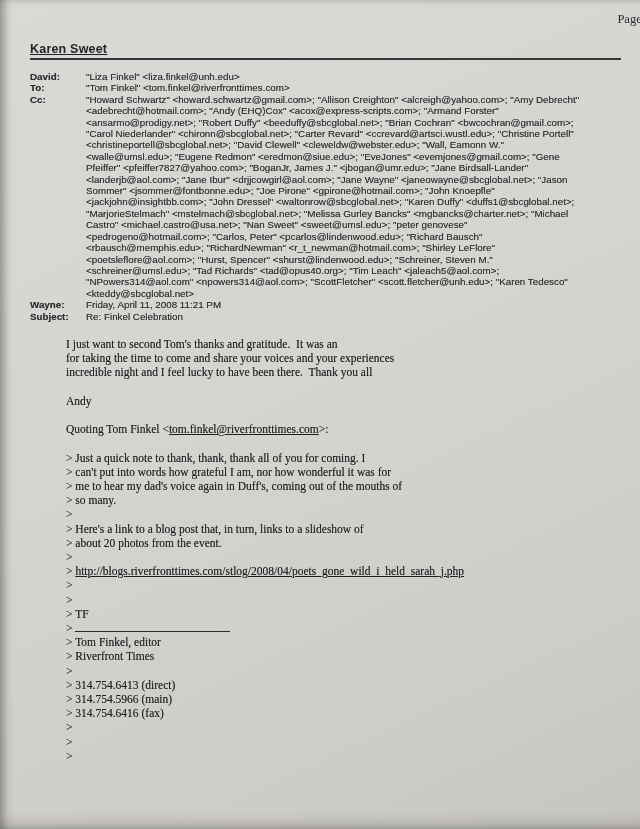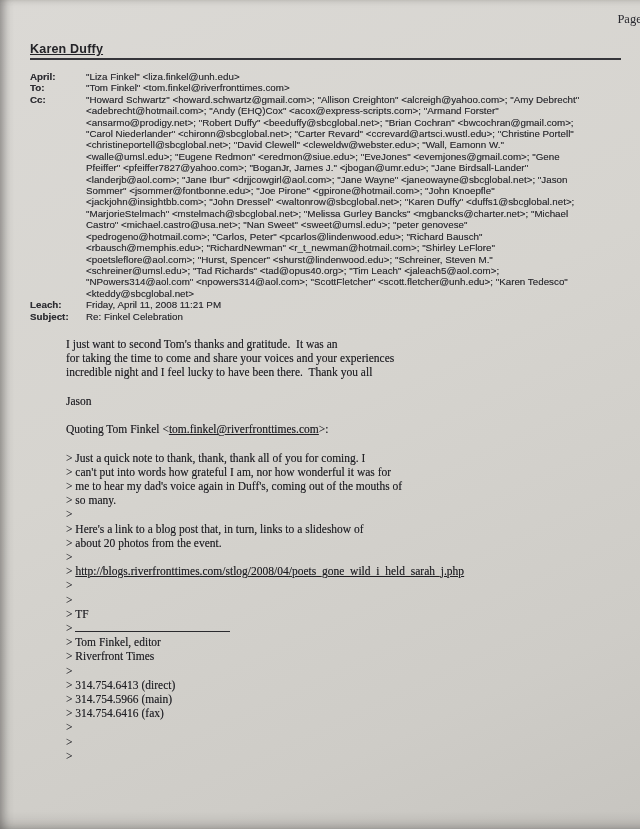--- a/index.html
+++ b/index.html
@@ -62,46 +62,46 @@
     font-size:12.5px;color:#2a2a30;margin-top:35px;
   }
 </style>
 </head>
 <body>
 
 <div class="scan-page">
 
   <div class="page-num">Page 1 of 2</div>
 
-  <div class="owner-name">Karen Duffy</div>
+  <div class="owner-name">Karen Sweet</div>
   <div class="header-rule"></div>
 
   <div class="mail-header">
-    <div class="mh-label">April:</div>
+    <div class="mh-label">David:</div>
     <div class="mh-value">"Liza Finkel" &lt;liza.finkel@unh.edu&gt;</div>
 
     <div class="mh-label">To:</div>
     <div class="mh-value">"Tom Finkel" &lt;tom.finkel@riverfronttimes.com&gt;</div>
 
     <div class="mh-label">Cc:</div>
     <div class="mh-value"><div class="cc-line">"Howard Schwartz" &lt;howard.schwartz@gmail.com&gt;; "Allison Creighton" &lt;alcreigh@yahoo.com&gt;; "Amy Debrecht"</div><div class="cc-line">&lt;adebrecht@hotmail.com&gt;; "Andy (EHQ)Cox" &lt;acox@express-scripts.com&gt;; "Armand Forster"</div><div class="cc-line">&lt;ansarmo@prodigy.net&gt;; "Robert Duffy" &lt;beeduffy@sbcglobal.net&gt;; "Brian Cochran" &lt;bwcochran@gmail.com&gt;;</div><div class="cc-line">"Carol Niederlander" &lt;chironn@sbcglobal.net&gt;; "Carter Revard" &lt;ccrevard@artsci.wustl.edu&gt;; "Christine Portell"</div><div class="cc-line">&lt;christineportell@sbcglobal.net&gt;; "David Clewell" &lt;cleweldw@webster.edu&gt;; "Wall, Eamonn W."</div><div class="cc-line">&lt;walle@umsl.edu&gt;; "Eugene Redmon" &lt;eredmon@siue.edu&gt;; "EveJones" &lt;evemjones@gmail.com&gt;; "Gene</div><div class="cc-line">Pfeiffer" &lt;pfeiffer7827@yahoo.com&gt;; "BoganJr, James J." &lt;jbogan@umr.edu&gt;; "Jane Birdsall-Lander"</div><div class="cc-line">&lt;landerjb@aol.com&gt;; "Jane Ibur" &lt;drjjcowgirl@aol.com&gt;; "Jane Wayne" &lt;janeowayne@sbcglobal.net&gt;; "Jason</div><div class="cc-line">Sommer" &lt;jsommer@fontbonne.edu&gt;; "Joe Pirone" &lt;gpirone@hotmail.com&gt;; "John Knoepfle"</div><div class="cc-line">&lt;jackjohn@insightbb.com&gt;; "John Dressel" &lt;waltonrow@sbcglobal.net&gt;; "Karen Duffy" &lt;duffs1@sbcglobal.net&gt;;</div><div class="cc-line">"MarjorieStelmach" &lt;mstelmach@sbcglobal.net&gt;; "Melissa Gurley Bancks" &lt;mgbancks@charter.net&gt;; "Michael</div><div class="cc-line">Castro" &lt;michael.castro@usa.net&gt;; "Nan Sweet" &lt;sweet@umsl.edu&gt;; "peter genovese"</div><div class="cc-line">&lt;pedrogeno@hotmail.com&gt;; "Carlos, Peter" &lt;pcarlos@lindenwood.edu&gt;; "Richard Bausch"</div><div class="cc-line">&lt;rbausch@memphis.edu&gt;; "RichardNewman" &lt;r_t_newman@hotmail.com&gt;; "Shirley LeFlore"</div><div class="cc-line">&lt;poetsleflore@aol.com&gt;; "Hurst, Spencer" &lt;shurst@lindenwood.edu&gt;; "Schreiner, Steven M."</div><div class="cc-line">&lt;schreiner@umsl.edu&gt;; "Tad Richards" &lt;tad@opus40.org&gt;; "Tim Leach" &lt;jaleach5@aol.com&gt;;</div><div class="cc-line">"NPowers314@aol.com" &lt;npowers314@aol.com&gt;; "ScottFletcher" &lt;scott.fletcher@unh.edu&gt;; "Karen Tedesco"</div><div class="cc-line">&lt;kteddy@sbcglobal.net&gt;</div></div>
 
-    <div class="mh-label">Leach:</div>
+    <div class="mh-label">Wayne:</div>
     <div class="mh-value">Friday, April 11, 2008 11:21 PM</div>
 
     <div class="mh-label">Subject:</div>
     <div class="mh-value">Re: Finkel Celebration</div>
   </div>
 
   <div class="email-body">
       <div class="body-line"><span>I just want to second Tom's thanks and gratitude.  It was an</span></div>
       <div class="body-line"><span>for taking the time to come and share your voices and your experiences</span></div>
       <div class="body-line"><span>incredible night and I feel lucky to have been there.  Thank you all</span></div>
       <div class="body-line"><span></span></div>
-      <div class="body-line"><span>Jason</span></div>
+      <div class="body-line"><span>Andy</span></div>
       <div class="body-line"><span></span></div>
       <div class="body-line"><span>Quoting Tom Finkel &lt;</span><span class="scan-link">tom.finkel@riverfronttimes.com</span><span>&gt;:</span></div>
       <div class="body-line"><span></span></div>
       <div class="body-line"><span>&gt; Just a quick note to thank, thank, thank all of you for coming. I</span></div>
       <div class="body-line"><span>&gt; can't put into words how grateful I am, nor how wonderful it was for</span></div>
       <div class="body-line"><span>&gt; me to hear my dad's voice again in Duff's, coming out of the mouths of</span></div>
       <div class="body-line"><span>&gt; so many.</span></div>
       <div class="body-line"><span>&gt;</span></div>
       <div class="body-line"><span>&gt; Here's a link to a blog post that, in turn, links to a slideshow of</span></div>
       <div class="body-line"><span>&gt; about 20 photos from the event.</span></div>

